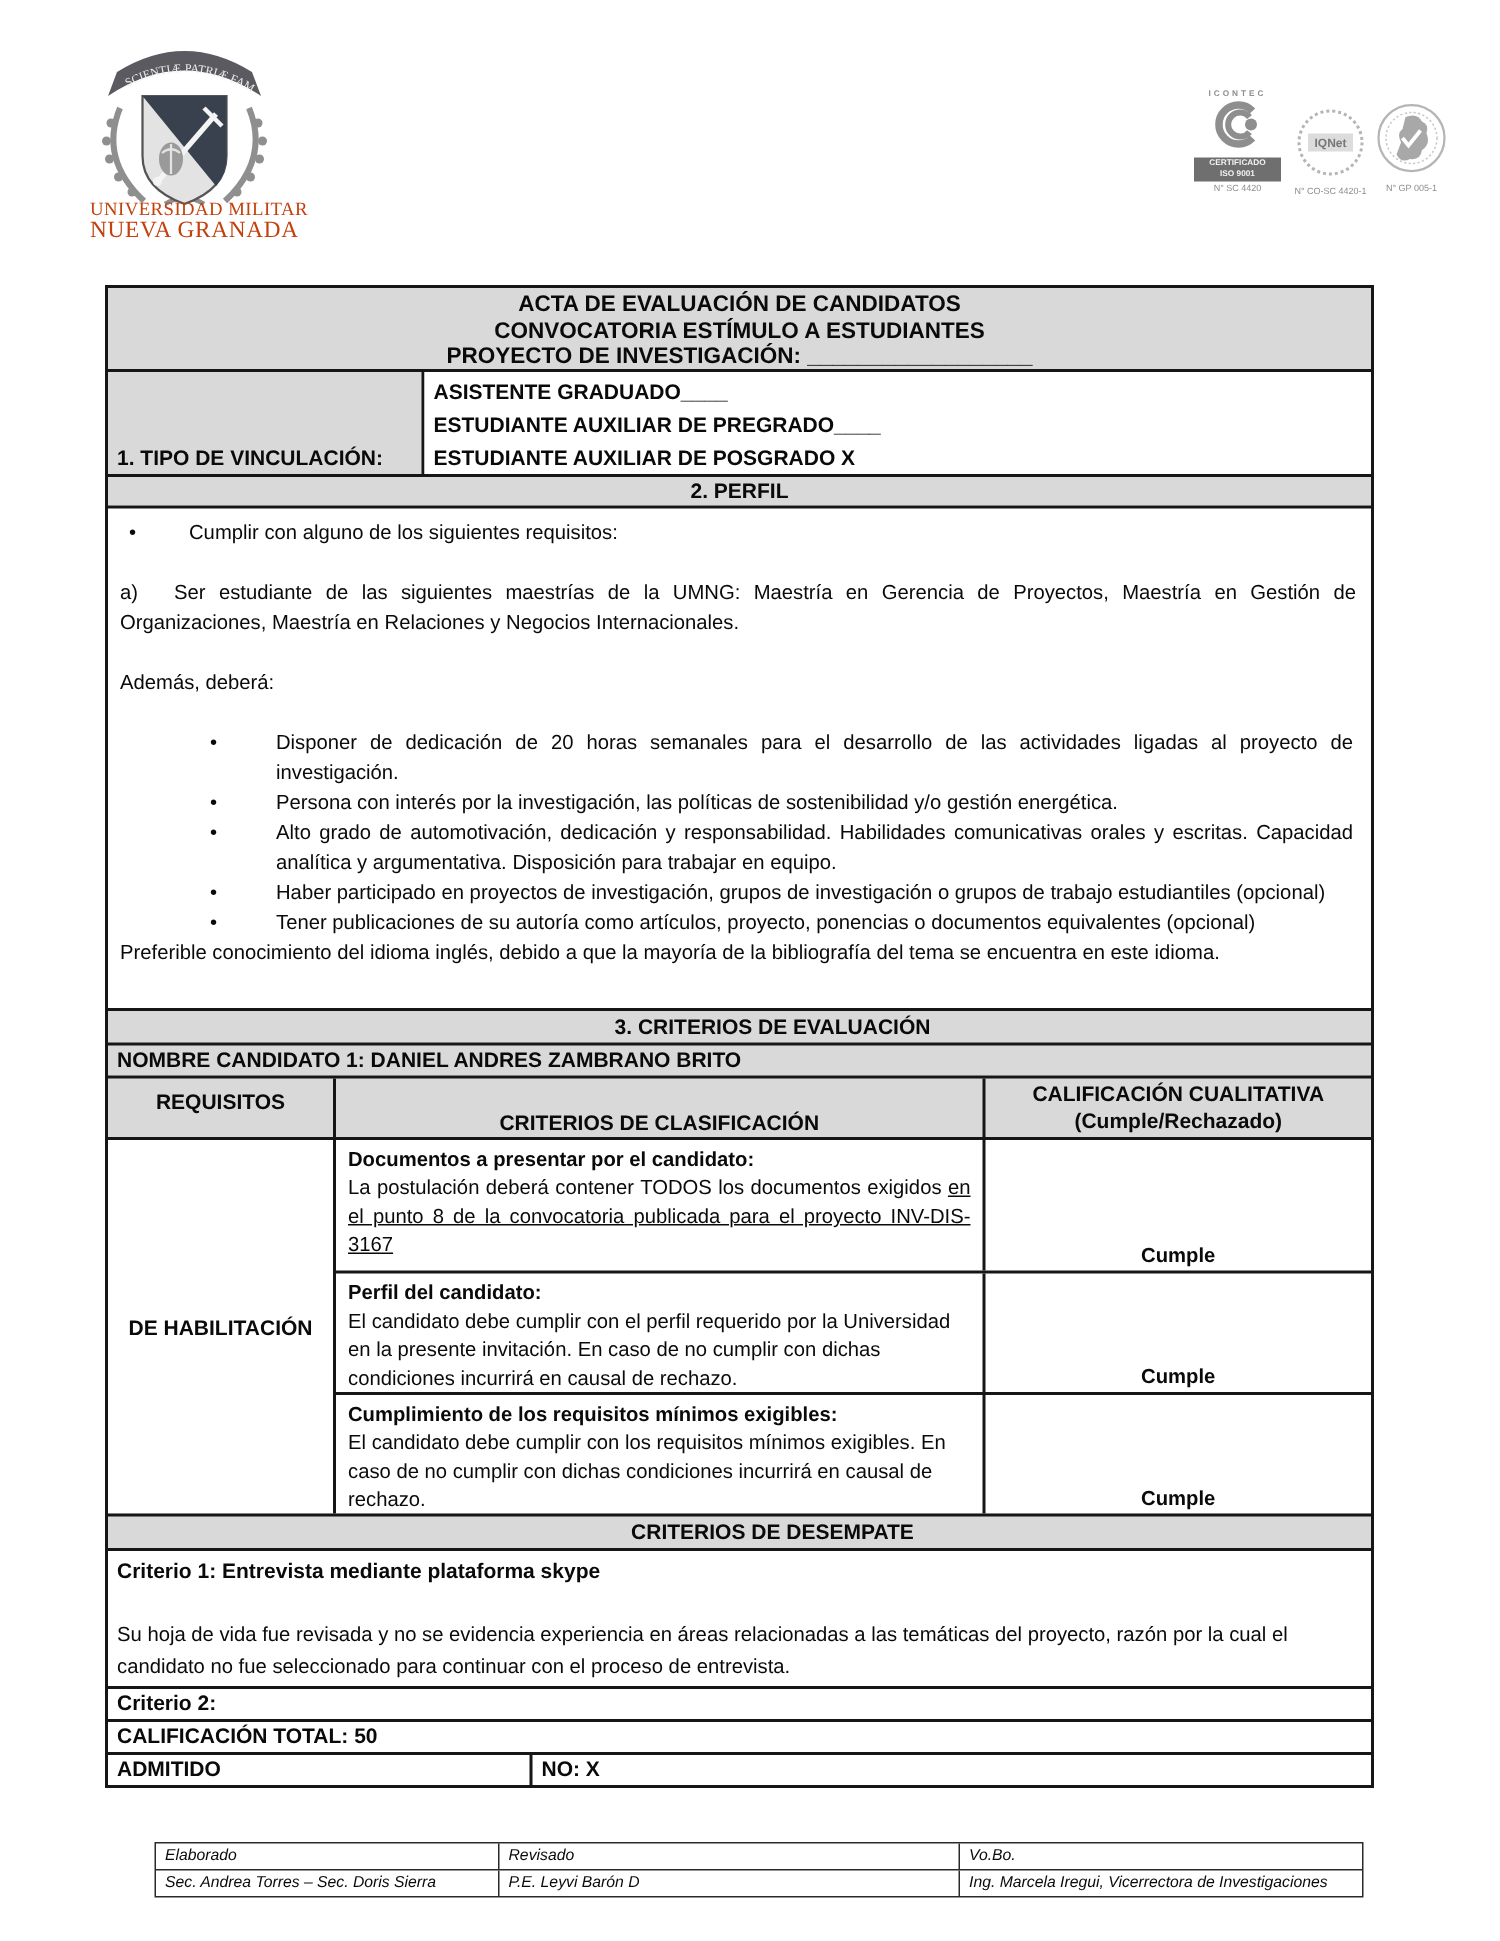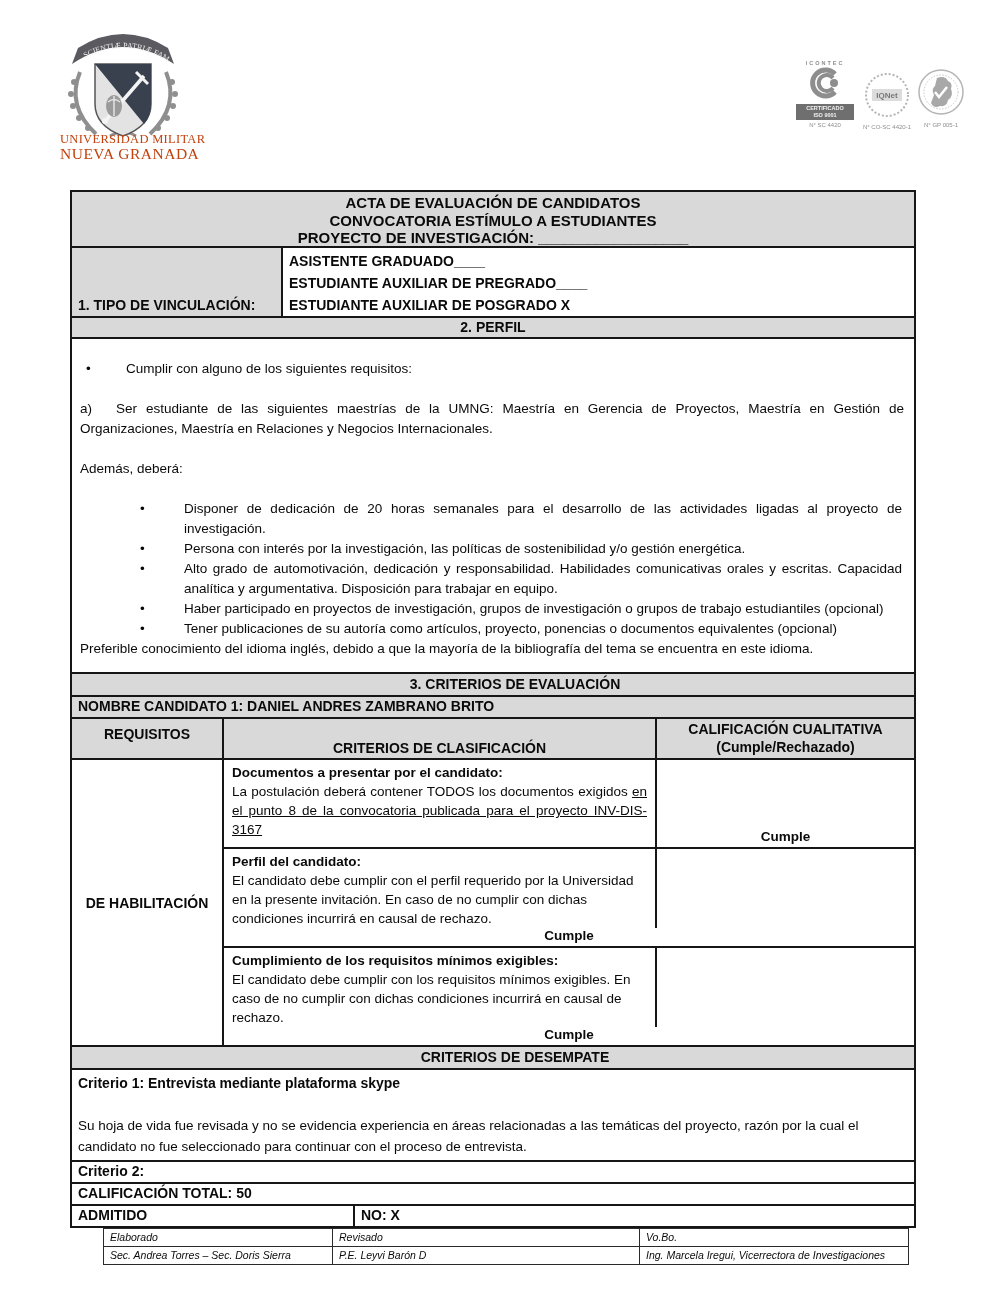--- a/index.html
+++ b/index.html
@@ -38,21 +38,21 @@
 
   .tipo { display:flex; height:70px; }
   .tipo-label { width:211px; background:#d9d9d9; border-right:2px solid #161616;
     display:flex; align-items:flex-end; padding:0 0 3px 6px; font-weight:bold; font-size:14px; }
   .tipo-opts { flex:1; background:#fff; padding:2px 0 0 6px; }
   .tipo-opts div { font-weight:bold; font-size:14px; line-height:22px; }
 
   .sec-hd { height:21px; font-size:14px; font-weight:bold; text-align:center; line-height:19px; }
   .sec-hd.h23 { height:23px; line-height:21px;padding-left:44px; }
 
-  .perfil-body { height:335px; overflow:hidden; padding:20px 10px 0 8px; font-size:13.5px;
+  .perfil-body { height:335px; overflow:hidden; padding:6px 10px 0 8px; font-size:13.5px;
     line-height:20px; }
   .sp { height:20px; }
   .li1 { position:relative; padding-left:46px; }
   .li1::before { content:"•"; position:absolute; left:6px; }
   .item-a .marker { display:inline-block; width:36px; }
   .li2 { position:relative; padding-left:104px; padding-right:2px; }
   .li2::before { content:"•"; position:absolute; left:60px; }
 
   .cand { height:22px; padding:1px 0 0 6px; font-weight:bold; font-size:14px; }
 
@@ -69,21 +69,21 @@
     align-items:center; justify-content:center; font-weight:bold; font-size:14px; }
   .hab .rows { flex:1; }
   .c-row { display:flex; }
   .c-row + .c-row { border-top:2px solid #161616; }
   .c-row .crit { width:433px; border-right:2px solid #161616; padding:3px 8px 0 8px;
     font-size:13.5px; line-height:19px; }
   .c-row .crit .t { font-weight:bold; }
   .c-row .cal { flex:1; display:flex; align-items:flex-end; justify-content:center;
     padding-bottom:3px; font-weight:bold; font-size:13.5px; }
   .u { text-decoration:underline; }
-  .h87 { min-height:87px; } .h80 { min-height:80px;flex-direction:column; }
+  .h87 { min-height:87px; } .h80 { min-height:80px; }
 
   .crit1 { height:92px; padding:3px 8px 0 6px; font-size:13.5px; line-height:21px; }
   .crit1 .t { font-weight:bold; font-size:14px; }
   .sp21 { height:21px; }
 
   .oneline { height:22px; padding:1px 0 0 6px; font-weight:bold; font-size:14px; }
 
   .admitido { display:flex; height:22px; }
   .admitido > div { font-weight:bold; font-size:14px; padding:1px 0 0 6px; }
   .admitido .a1 { width:283px; border-right:2px solid #161616; }

